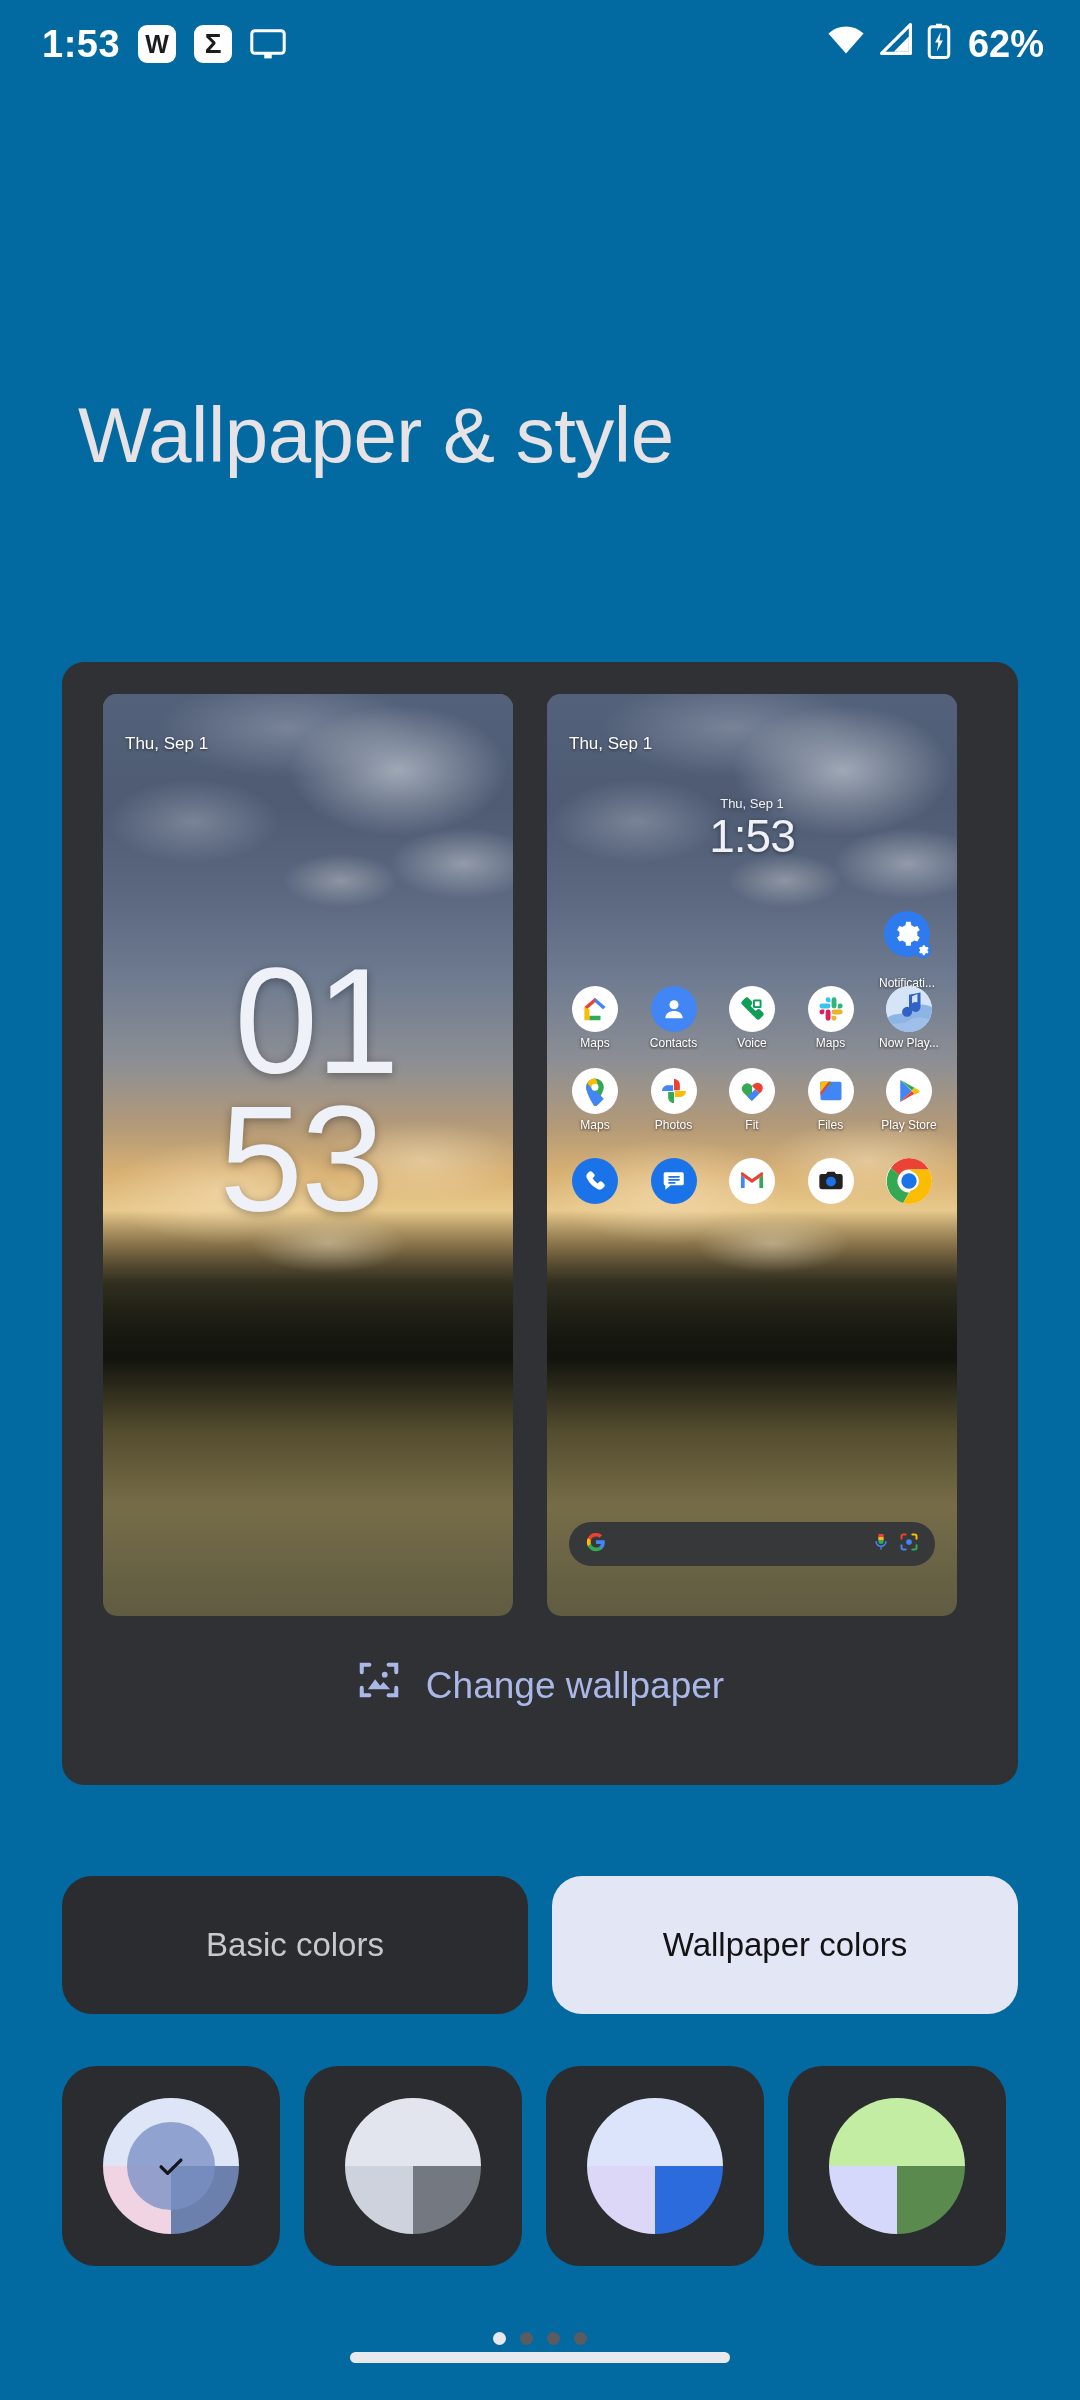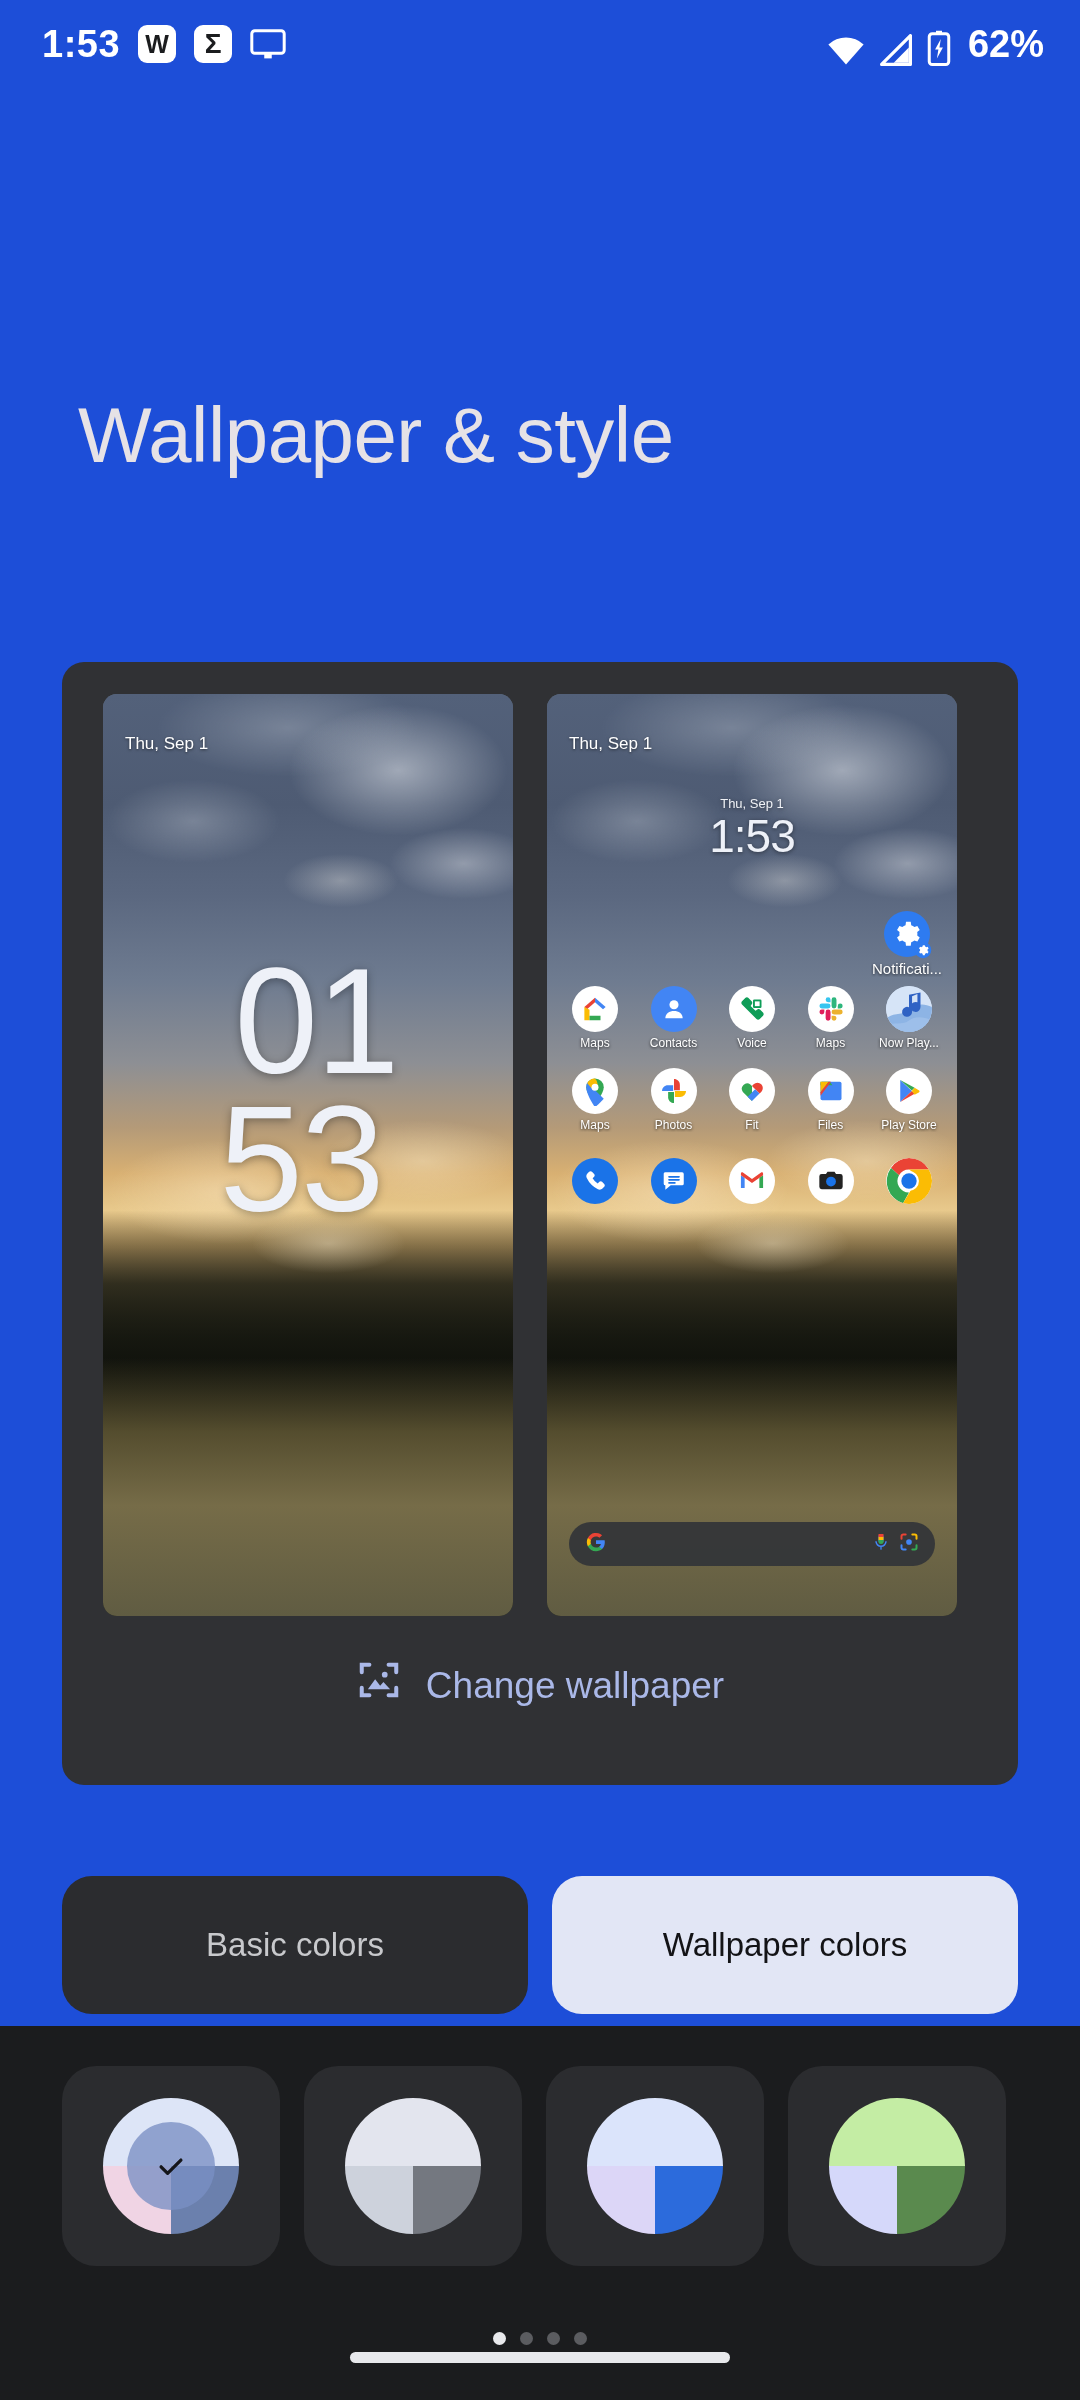--- a/index.html
+++ b/index.html
@@ -2,30 +2,30 @@
 <html><head>
 <meta charset="utf-8">
 <style>
   * { margin:0; padding:0; box-sizing:border-box; }
   html,body{
     width:1080px; height:2400px;
     background:#1b1c1e;
     font-family:"Liberation Sans", sans-serif;
     overflow:hidden;
   }
-  #screen{ position:relative; width:1080px; height:2026px; background:#1d4ed8; }
+  #screen{ position:relative; width:1080px; height:2400px; background:#0369a1; }
 
   
   #status-bar{
     position:absolute; top:0; left:0; width:1080px; height:88px;
     display:flex; align-items:center; justify-content:space-between;
     padding:0 36px 0 42px;
   }
   .sb-left{ display:flex; align-items:center; gap:18px; }
-  .sb-right{ display:flex; align-items:flex-end; gap:12px; }
+  .sb-right{ display:flex; align-items:flex-start; gap:12px; }
   .sb-time{ color:#fff; font-size:38px; font-weight:600; letter-spacing:.5px; }
   .sb-badge{
     width:38px; height:38px; background:#fff; border-radius:9px;
     display:flex; align-items:center; justify-content:center;
     color:#1b1c1e; font-size:25px; font-weight:700; line-height:1;
   }
   .sb-badge.sigma{ font-size:28px; }
   .sb-batt-pct{ color:#fff; font-size:38px; font-weight:600; margin-left:4px; }
   .sb-ico{ display:flex; align-items:center; }
 
@@ -119,21 +119,21 @@
     position:absolute; right:14px; top:217px;
     width:72px; text-align:center;
   }
   .notif-chip .ico{
     width:46px; height:46px; border-radius:50%;
     background:#2e7bf0; margin:0 auto;
     display:flex; align-items:center; justify-content:center;
     position:relative;
   }
   .notif-chip .lbl{
-    display:block; margin-top:3px; color:#fff; font-size:15px;
+    display:block; margin-top:19px; color:#fff; font-size:12px;
     text-shadow:0 1px 3px rgba(0,0,0,.7);
     white-space:nowrap; overflow:hidden;
   }
 
   .icon-grid{ position:absolute; left:14px; right:14px; top:292px; }
   .icon-row{ display:flex; justify-content:space-between; margin-bottom:18px; }
   .app{ width:68px; text-align:center; }
   .app .circle{
     width:46px; height:46px; border-radius:50%; margin:0 auto;
     display:flex; align-items:center; justify-content:center;

